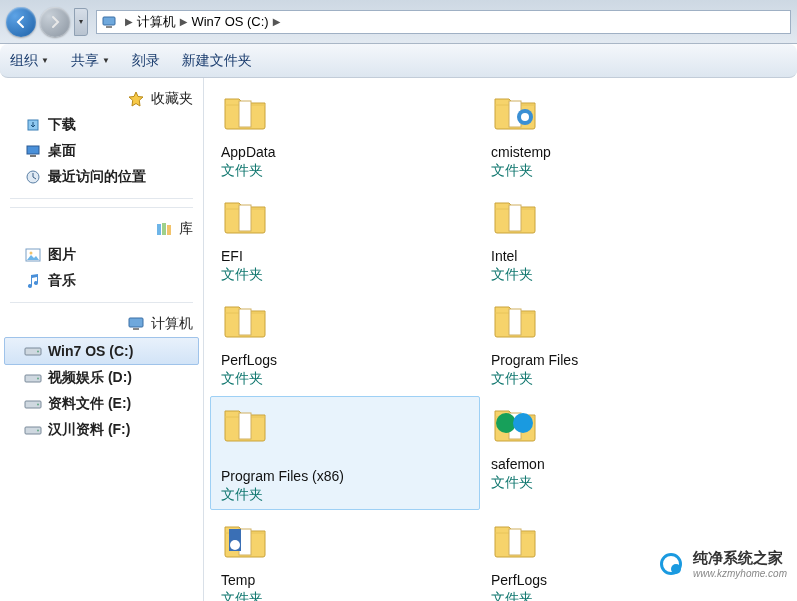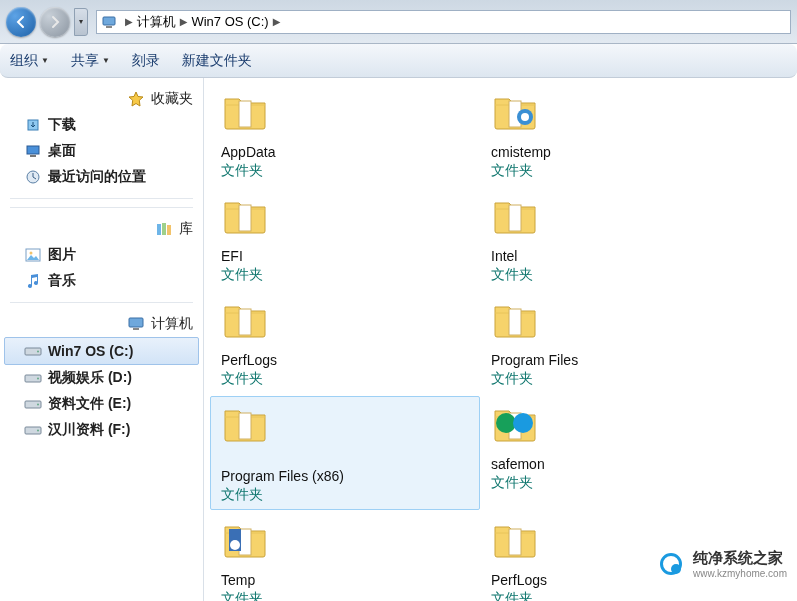--- a/index.html
+++ b/index.html
@@ -37,21 +37,21 @@
 .cell.selected { background: #e8f3fc; border-color: #9ed0f5; gap: 24px; }
 .cell.highlight { border: 3px solid #e01818; padding: 4px 8px; margin-top: 20px; }
 .cell .folder { width: 48px; height: 40px; }
 .cell .txt { display: flex; flex-direction: column; font-size: 14px; line-height: 18px; }
 .cell .name { color: #111; }
 .cell .sub { color: #0f766e; }
 
 .watermark { position: absolute; right: 10px; bottom: 22px; display: flex; align-items: center; gap: 11px; font-size: 15px; color: #333; font-weight: 600; }
 .watermark .ring { width: 22px; height: 22px; border-radius: 50%; border: 3px solid #1a9ae0; position: relative; }
 .watermark .ring::after { content: ""; position: absolute; width: 10px; height: 10px; background: #1a9ae0; border-radius: 50%; right: -2px; bottom: -2px; }
-.watermark .small { font-size: 10px; color: #888; font-weight: 400; display: block; }
+.watermark .small { font-size: 10px; color: #888; font-weight: 400; display: block; font-style: italic; }
 
 
 svg { display: block; }
 </style>
 </head>
 <body>
 
 <div class="titlebar">
   <div class="navbtn">
     <svg width="14" height="14" viewBox="0 0 14 14">

